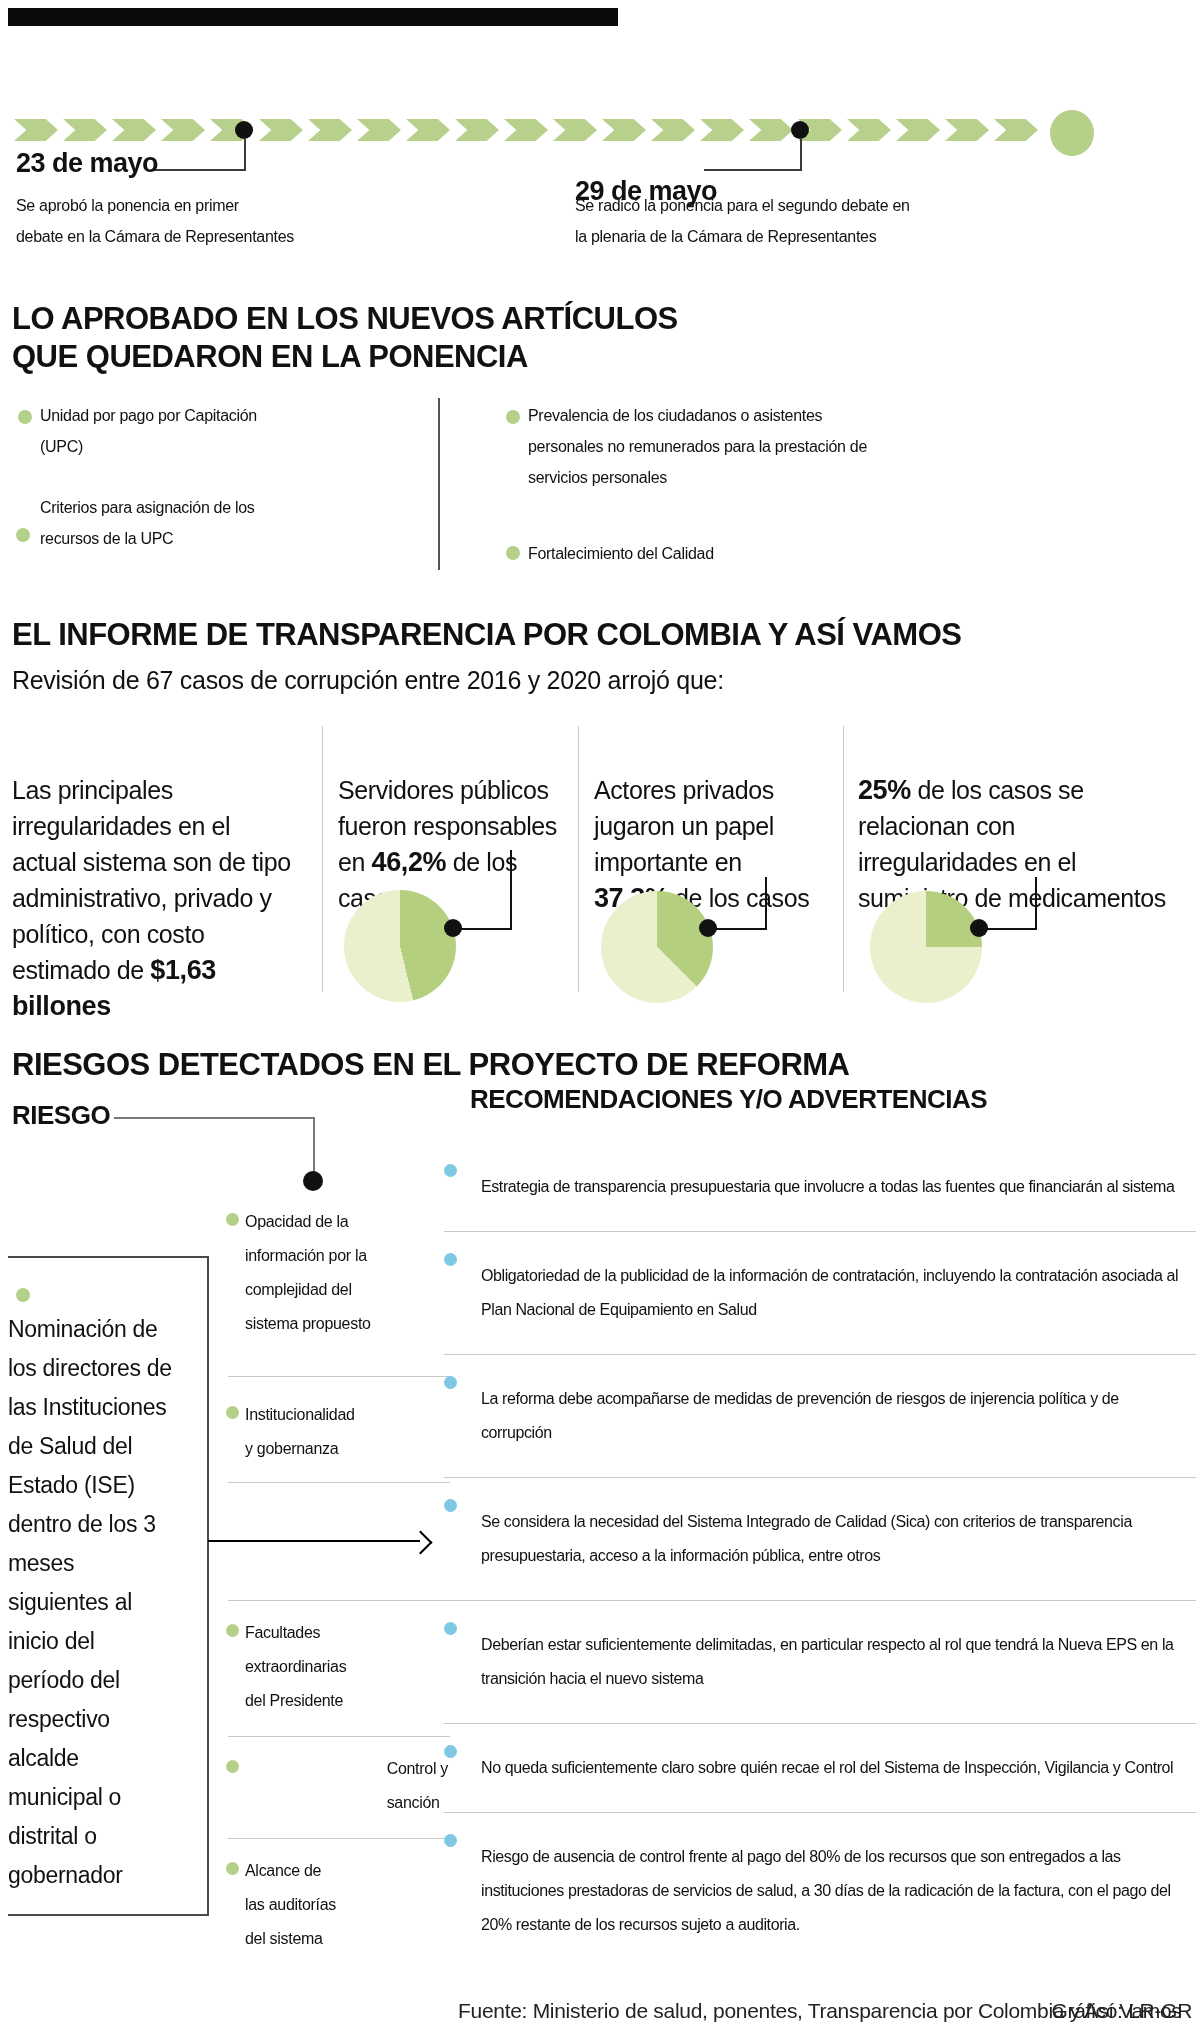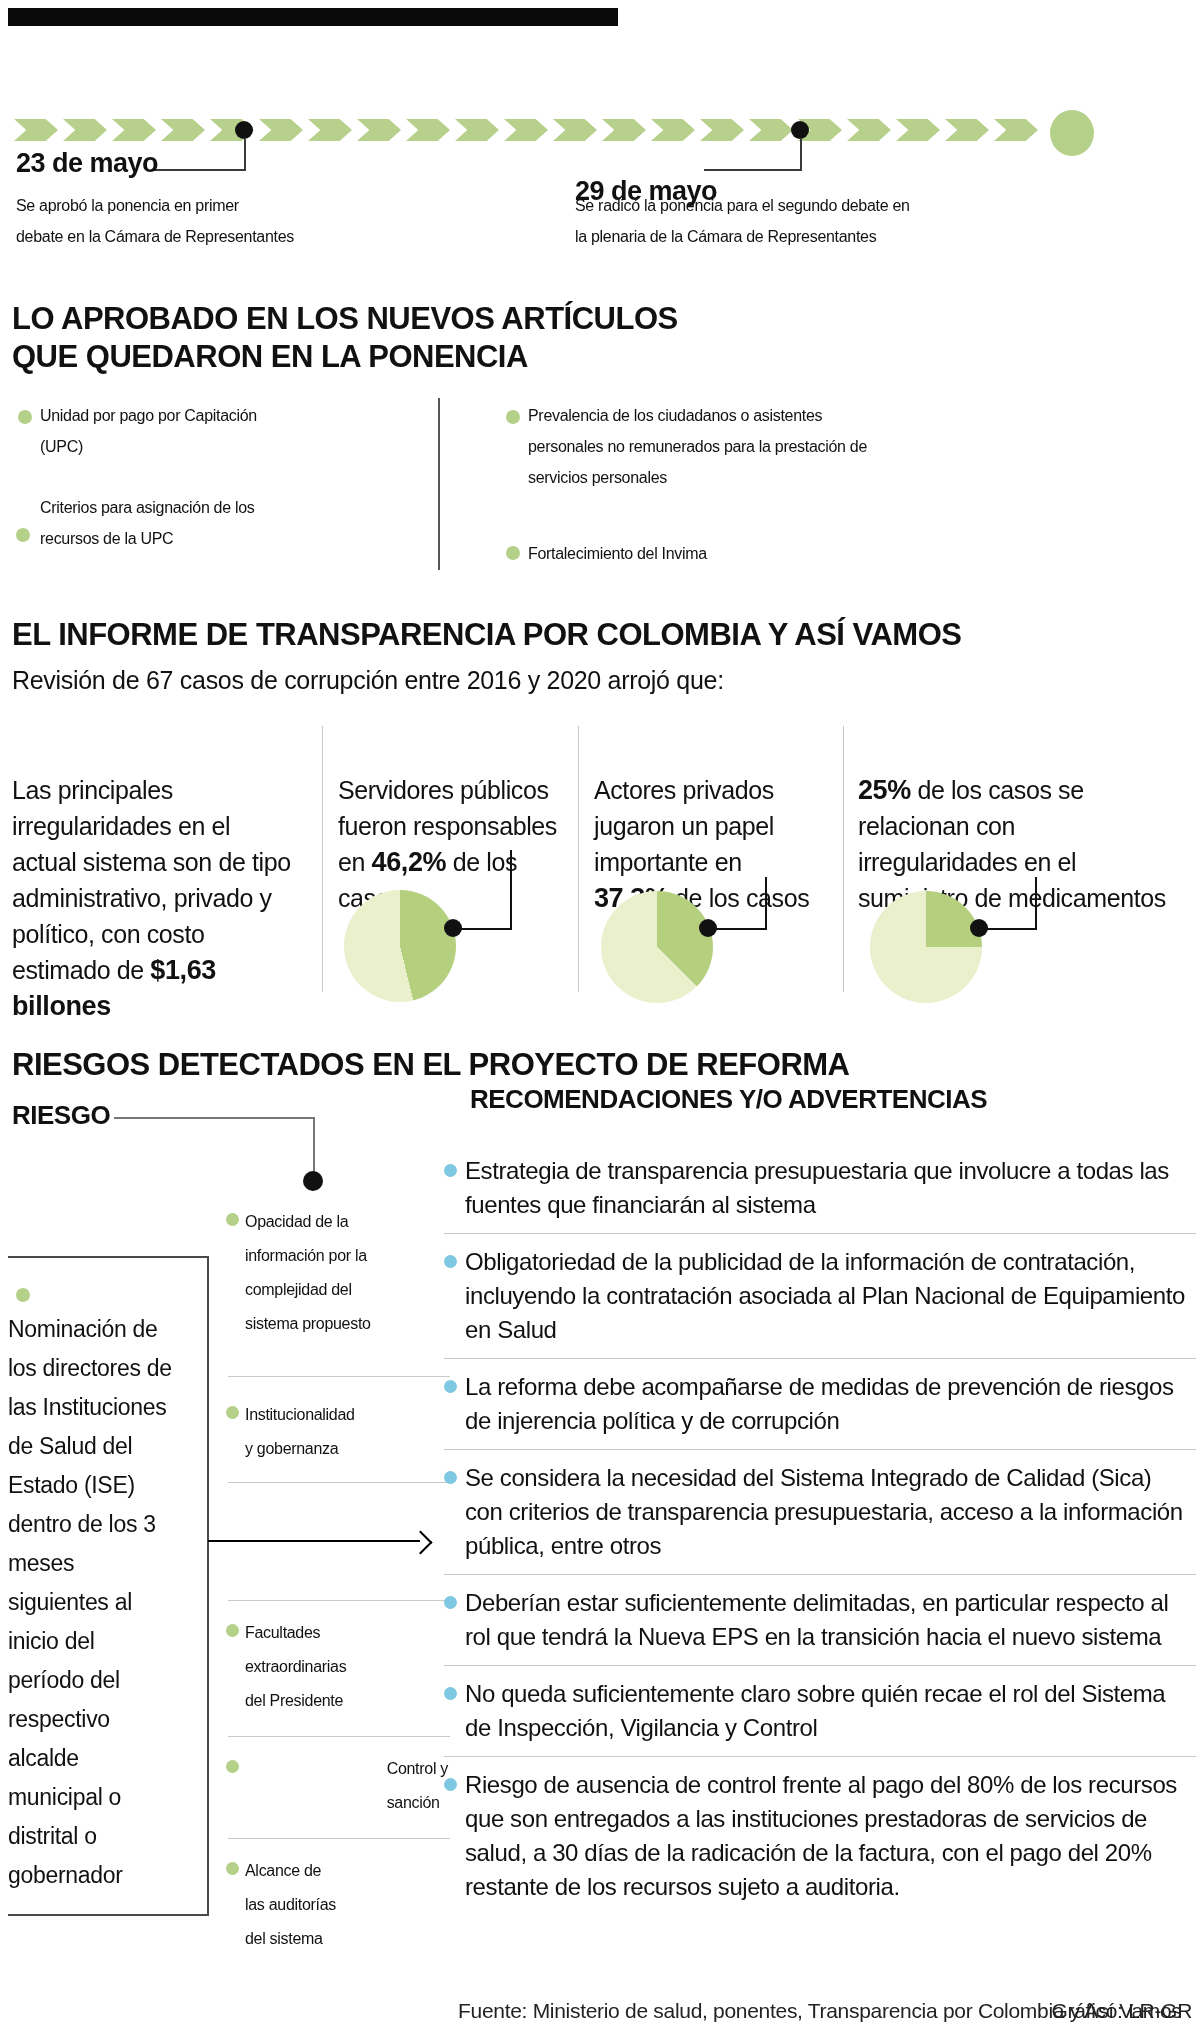--- a/index.html
+++ b/index.html
@@ -27,21 +27,21 @@
   .conn{border-right:2px solid #3a3a3a;border-bottom:2px solid #3a3a3a;}
   .connk{border-right:2px solid #111;border-bottom:2px solid #111;}
   .conng{border-right:2px solid #777;border-top:2px solid #777;}
   .vdiv{border-left:2px solid #555;}
   .vdiv-l{border-left:1.5px solid #c9c9c9;}
   .hdiv{border-top:1.5px solid #c9c9c9;}
   .bracket{border-top:2px solid #4a4a4a;border-right:2px solid #4a4a4a;border-bottom:2px solid #4a4a4a;}
   .recs{display:flex;flex-direction:column;}
   .rec{display:flex;gap:8px;padding:11px 0;border-top:1.5px solid #c9c9c9;}
   .rec:first-child{border-top:none;padding-top:4px;}
-  .rec p{margin:0;width:722px;font-size:24px;line-height:34px;letter-spacing:-0.4px;}
+  .rec p{margin:16px;width:722px;font-size:16px;line-height:34px;letter-spacing:-0.4px;}
   .rec .bldot{width:13px;height:13px;margin-top:10px;flex:none;}
   .ahead{width:15px;height:15px;border-top:2.5px solid #000;border-right:2.5px solid #000;transform:rotate(45deg);}
   .aline{border-top:2.5px solid #000;}
   .miditem{display:flex;gap:6px;}
   .miditem .gdot{width:13px;height:13px;margin-top:8px;flex:none;}
 </style>
 </head>
 <body>
 
 <div class="canvas">
@@ -94,21 +94,21 @@
 (UPC)</div>
   <div class="abs gdot" style="left:16px;top:528px;width:14px;height:14px;"></div>
   <div class="abs body" style="left:40px;top:492px;width:360px;">Criterios para asignación de los
 recursos de la UPC</div>
 
   <div class="abs gdot" style="left:506px;top:410px;width:14px;height:14px;"></div>
   <div class="abs body" style="left:528px;top:400px;width:640px;">Prevalencia de los ciudadanos o asistentes
 personales no remunerados para la prestación de
 servicios personales</div>
   <div class="abs gdot" style="left:506px;top:546px;width:14px;height:14px;"></div>
-  <div class="abs body" style="left:528px;top:538px;width:400px;">Fortalecimiento del Invima</div>
+  <div class="abs body" style="left:528px;top:538px;width:400px;">Fortalecimiento del Calidad</div>
 
   <div class="abs h2" style="left:12px;top:616px;width:1180px;">EL INFORME DE TRANSPARENCIA POR COLOMBIA Y ASÍ VAMOS</div>
   <div class="abs sub" style="left:12px;top:666px;width:1000px;">Revisión de 67 casos de corrupción entre 2016 y 2020  arrojó que:</div>
 
   <div class="abs vdiv-l" style="left:322px;top:726px;width:0;height:266px;"></div>
   <div class="abs vdiv-l" style="left:578px;top:726px;width:0;height:266px;"></div>
   <div class="abs vdiv-l" style="left:843px;top:726px;width:0;height:266px;"></div>
 
   <div class="abs stat" style="left:12px;top:736px;width:300px;">
     <span>Las principales

